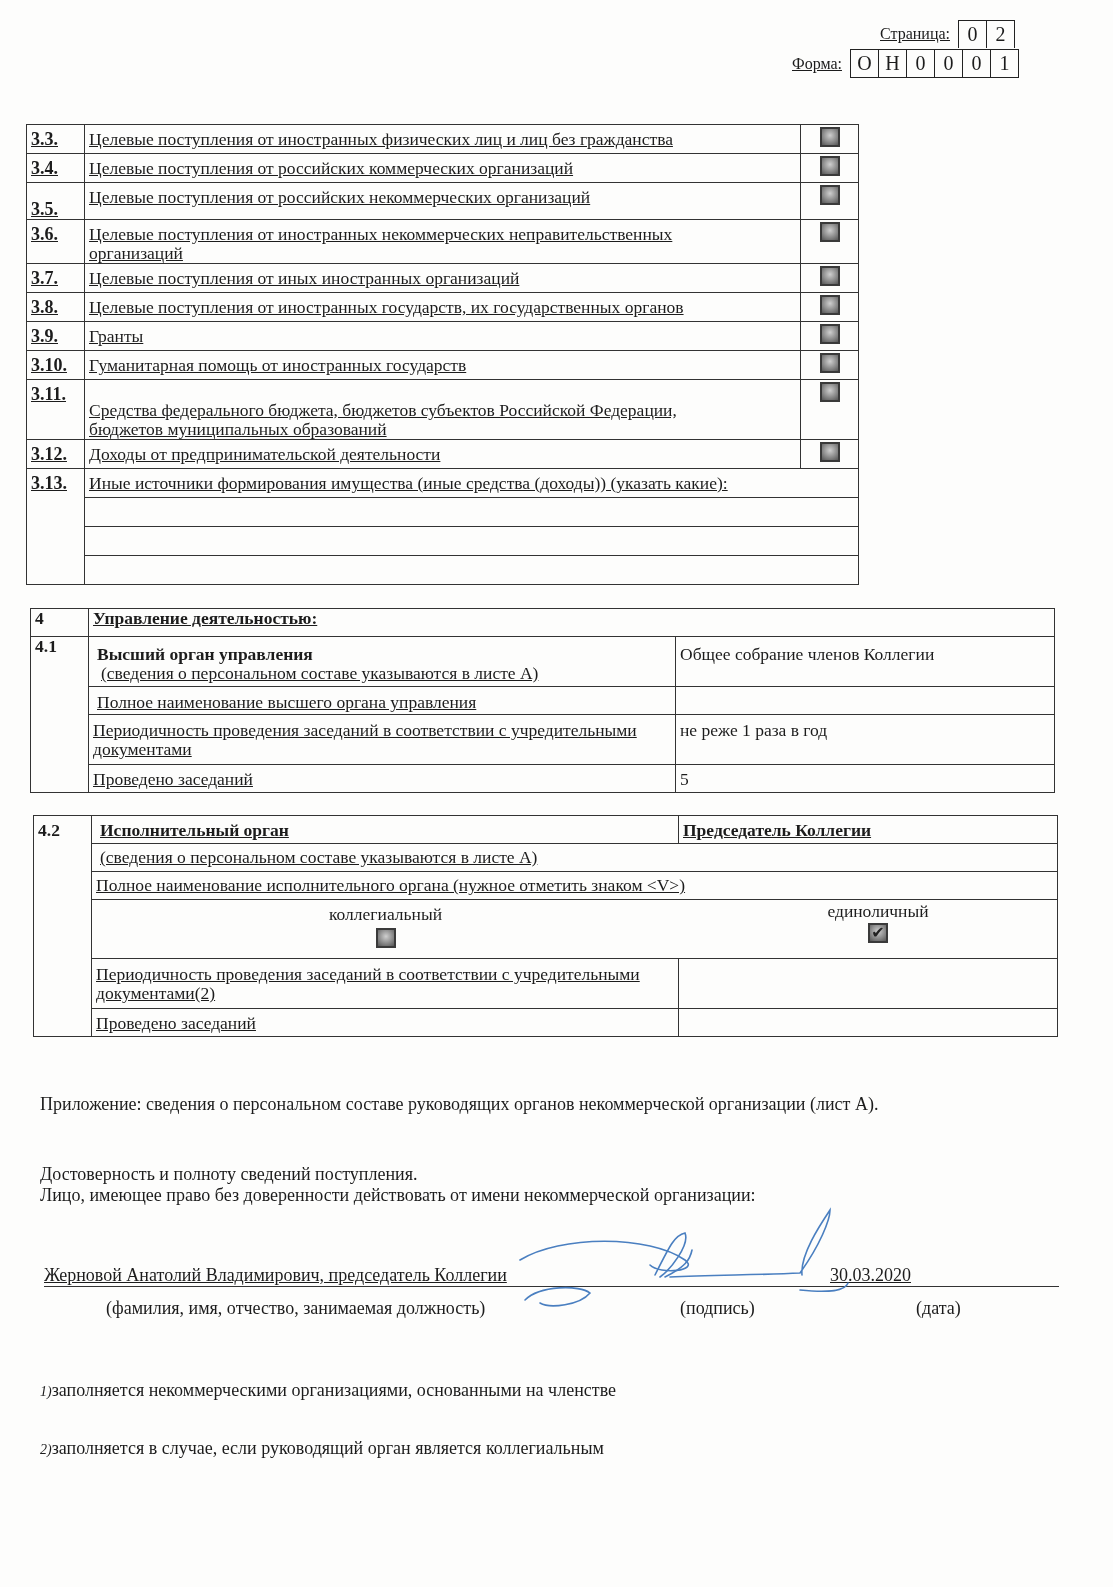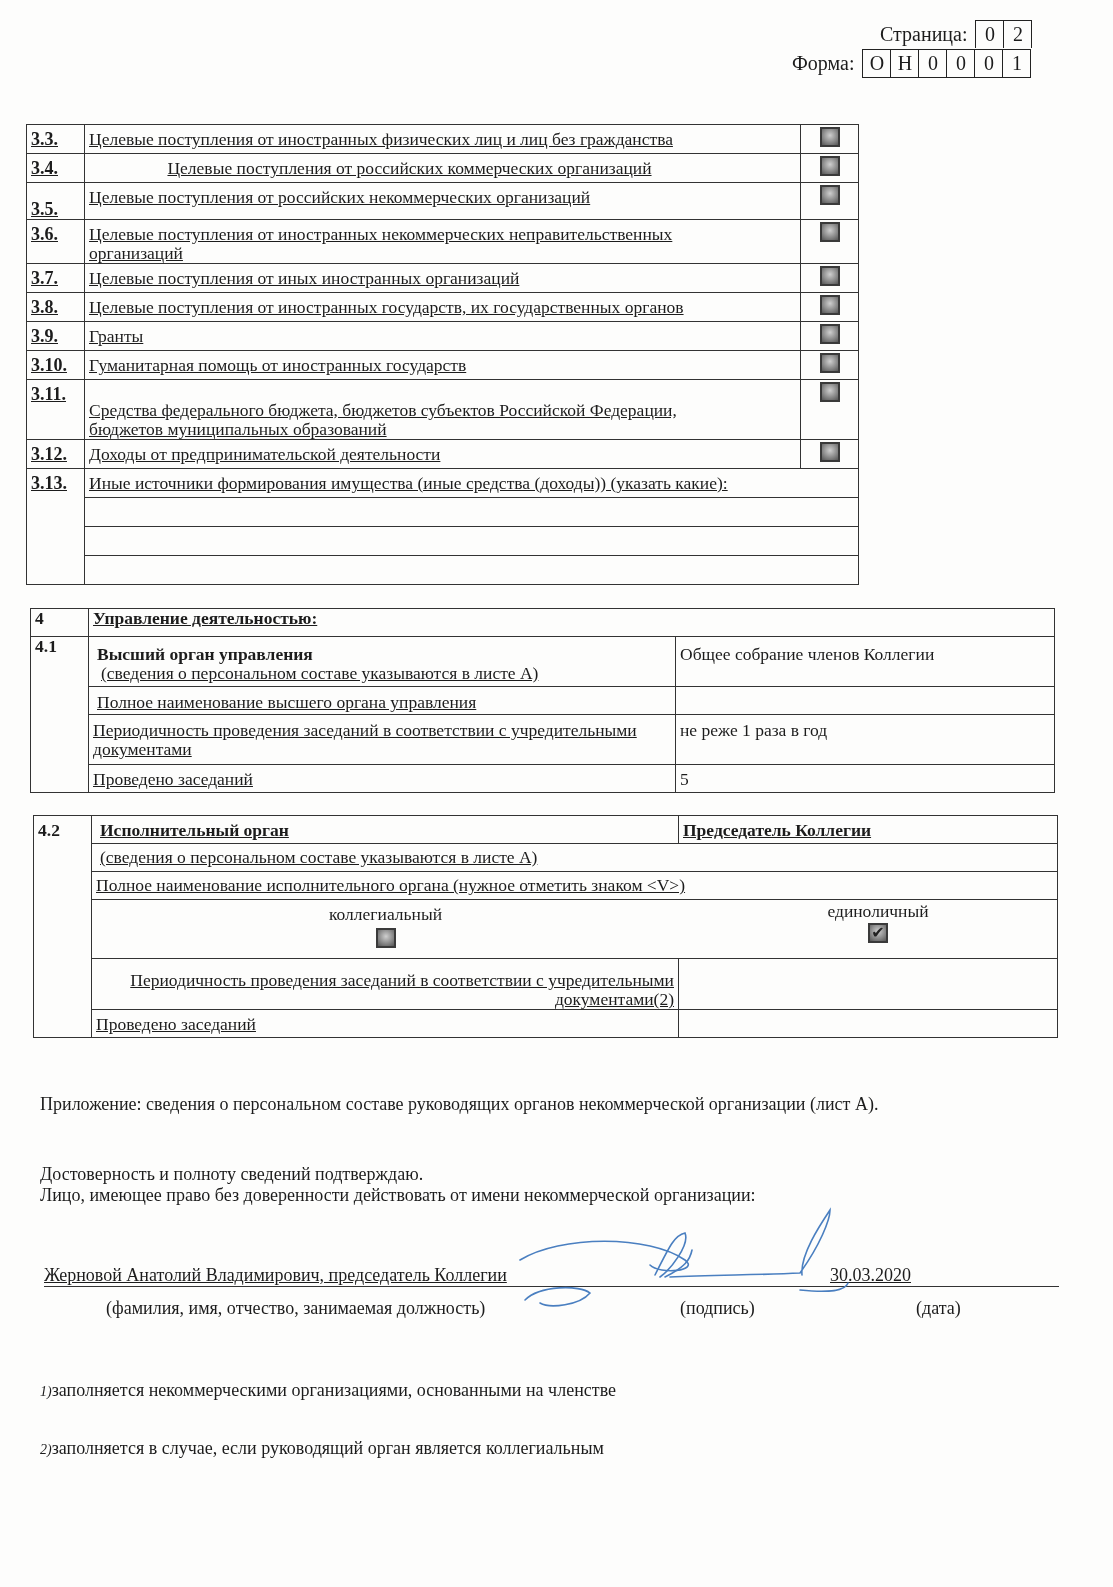--- a/index.html
+++ b/index.html
@@ -4,21 +4,21 @@
 <style>
   html, body { margin: 0; padding: 0; }
   body {
     width: 1113px; height: 1587px; position: relative; overflow: hidden;
     background: #fdfdfc;
     font-family: "Liberation Serif", "DejaVu Serif", serif;
     color: #1c1c1c;
   }
   .abs { position: absolute; }
   
-  .hdr-label { font-size: 20px; }
+  .hdr-label { font-size: 16px; text-decoration: underline; }
   .cellbox { display: flex; border: 1px solid #222; }
   .cellbox span {
     display: inline-block; width: 27px; height: 27px; line-height: 27px;
     text-align: center; font-size: 20px; border-left: 1px solid #222;
   }
   .cellbox span:first-child { border-left: none; }
 
   
   table { border-collapse: collapse; position: absolute; }
   td { border: 1px solid #333; font-size: 17.5px; padding: 0 4px; vertical-align: top; line-height: 19px; }
@@ -66,21 +66,21 @@
       <col style="width:58px">
     </colgroup>
   <tbody id="s3-body">
       <tr style="height: 29px;">
         <td class="num" style="padding-top: 5px;">3.3.</td>
         <td class="u" style="padding-top: 5px; padding-right: 70px;">Целевые поступления от  иностранных физических лиц и лиц без гражданства</td>
         <td style="text-align: center; padding-top: 2px;"><span class="chk"></span></td>
       </tr>
       <tr style="height: 29px;">
         <td class="num" style="padding-top: 5px;">3.4.</td>
-        <td class="u" style="padding-top: 5px; padding-right: 70px; text-align: center;">Целевые поступления от российских коммерческих организаций</td>
+        <td class="u" style="padding-top: 5px; padding-right: 70px;">Целевые поступления от российских коммерческих организаций</td>
         <td style="text-align: center; padding-top: 2px;"><span class="chk"></span></td>
       </tr>
       <tr style="height: 29px;">
         <td class="num" style="padding-top: 17px;">3.5.</td>
         <td class="u" style="padding-top: 5px; padding-right: 70px;">Целевые поступления от российских некоммерческих организаций</td>
         <td style="text-align: center; padding-top: 2px;"><span class="chk"></span></td>
       </tr>
       <tr style="height: 29px;">
         <td class="num" style="padding-top: 5px;">3.6.</td>
         <td class="u" style="padding-top: 5px; padding-right: 70px;">Целевые поступления от иностранных некоммерческих неправительственных организаций</td>
@@ -192,32 +192,32 @@
           <span class="chk" id="chk-collegial" style="margin-top:4px"></span>
         </div>
         <div style="flex:1; text-align:center; padding-top:2px; padding-left:20px;">
           <div>единоличный</div>
           <span class="chk on" id="chk-sole" style="margin-top:2px"></span>
         </div>
       </div>
     </td>
   </tr>
   <tr style="height:50px">
-    <td style="padding-top:12px;text-align:right;"><span class="u">Периодичность проведения заседаний в соответствии с учредительными документами(2)</span></td>
+    <td style="padding-top:6px;"><span class="u">Периодичность проведения заседаний в соответствии с учредительными документами(2)</span></td>
     <td></td>
   </tr>
   <tr style="height:28px">
     <td class="u" style="padding-top:5px;">Проведено заседаний</td>
     <td></td>
   </tr>
 </tbody>
   </table>
 
 <div class="abs text" style="left:40px; top:1094px; width:930px;">Приложение: сведения о персональном составе руководящих органов некоммерческой организации (лист А).</div>
-<div class="abs text" style="left:40px; top:1164px;">Достоверность и полноту сведений подтверждаю.</div>
+<div class="abs text" style="left:40px; top:1164px;">Достоверность и полноту сведений поступления.</div>
 <div class="abs text" style="left:40px; top:1185px;">Лицо, имеющее право без доверенности действовать от имени некоммерческой организации:</div>
 
 <div class="abs text sig-line" style="left:44px; top:1264px; width:1015px; height:22px;"></div>
 <div class="abs text u" style="left:44px; top:1265px;">Жерновой Анатолий Владимирович, председатель Коллегии</div>
 <div class="abs text u" style="left:830px; top:1265px;">30.03.2020</div>
 
 <svg class="abs" style="left:500px; top:1205px;" width="360" height="110" viewBox="0 0 360 110">
   <g fill="none" stroke="#4a7fc0" stroke-width="1.6" stroke-linecap="round">
     <path d="M20 55 C 60 30, 150 30, 185 55 C 200 66, 160 70, 150 60"></path>
     <path d="M155 70 C 170 40, 175 30, 185 28 C 190 40, 170 65, 160 72"></path>

